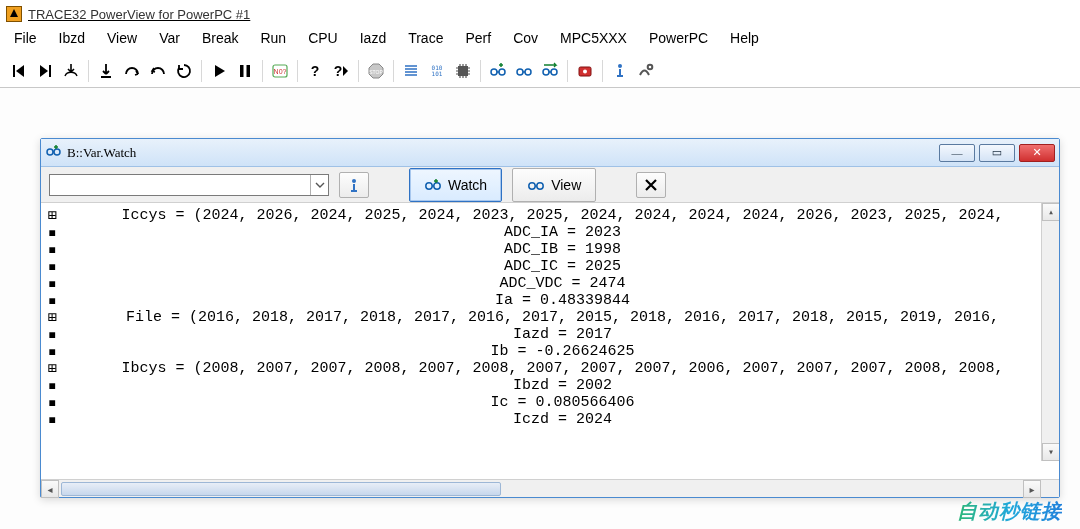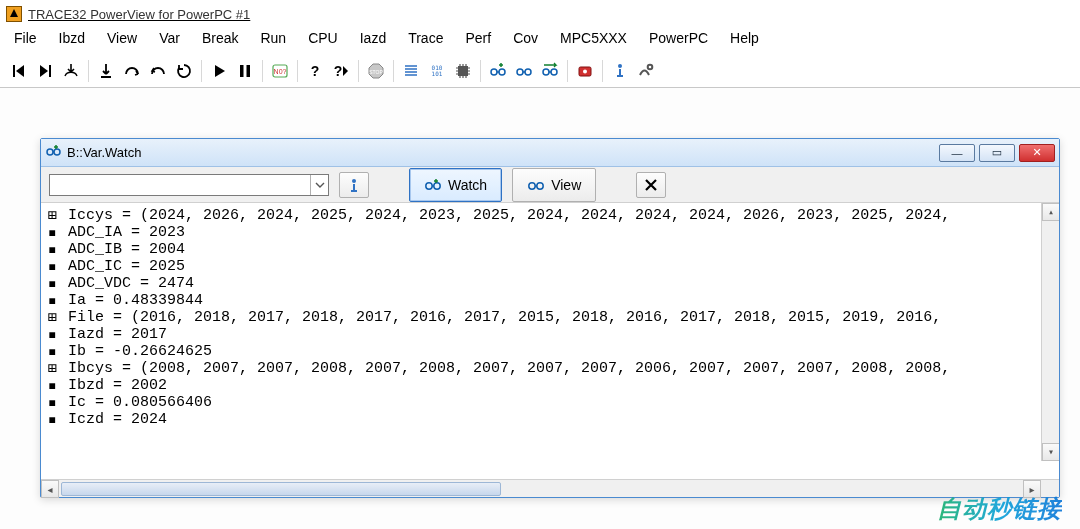--- a/index.html
+++ b/index.html
@@ -62,21 +62,21 @@
     border:1px solid #4a8ad0;
     border-radius:2px;
     background:#fff;
     display:flex; flex-direction:column;
     box-shadow:0 2px 8px rgba(0,0,0,.15);
   }
   .mdi-titlebar {
     height:28px;
     background:linear-gradient(#e8f1fb,#cfe3f8);
     border-bottom:1px solid #9fc1e6;
-    display:flex; align-items:center; padding:0 4px; gap:6px;
+    display:flex; align-items:center; padding:0 4px; gap:6px;font-family:Liberation Serif, serif;
   }
   .mdi-title { font-size:13px; color:#000; flex:1; }
   .winbtns { display:flex; gap:4px; margin-left:auto; }
   .winbtn {
     width:36px; height:18px; border:1px solid #5a7aa0; border-radius:2px;
     background:linear-gradient(#f4f8fd,#d4e3f5);
     display:flex; align-items:center; justify-content:center;
     font-size:11px; color:#234;
   }
   .winbtn.close {
@@ -119,21 +119,21 @@
     padding:4px 2px 0 4px;
     color:#000;
   }
   .vrow {
     display:flex; align-items:flex-start; white-space:pre;
   }
   .vrow .tw {
     width:14px; flex:0 0 14px; text-align:center; color:#000;
     font-family: Consolas, monospace;
   }
-  .vrow .txt { flex:1; overflow:hidden; text-overflow:clip; }
+  .vrow .txt { flex:1; overflow:hidden; text-overflow:clip;text-align:center; }
   .mdi-scroll-h {
     height:18px; background:#f0f0f0; border-top:1px solid #d0d0d0;
     position:relative;
   }
   .mdi-scroll-h .arrow {
     position:absolute; top:0; width:18px; height:18px;
     border:1px solid #c0c0c0; background:linear-gradient(#fafafa,#e8e8e8);
     display:flex; align-items:center; justify-content:center;
     font-size:10px; color:#555;
   }
@@ -153,21 +153,21 @@
     border:1px solid #c0c0c0; background:linear-gradient(#fafafa,#e8e8e8);
     display:flex; align-items:center; justify-content:center;
     font-size:10px; color:#555;
   }
   .mdi-scroll-v .arrow.up{ top:0; }
   .mdi-scroll-v .arrow.down{ bottom:0; }
 
   
   .watermark {
     position:absolute; right:18px; bottom:4px;
-    font-size:24px; font-style:italic; font-weight:700;
+    font-size:20px; font-style:italic; font-weight:700;
     letter-spacing:1px;
     background:linear-gradient(90deg,#17b06b 0%,#0aa0d8 50%,#0a75d8 100%);
     -webkit-background-clip:text; background-clip:text; color:transparent;
     opacity:.9;
   }
 </style>
 </head>
 <body>
 
 <div class="titlebar">
@@ -396,21 +396,21 @@
       <div class="mdt-iconbtn">
         <svg width="14" height="14" viewBox="0 0 14 14">
             <path d="M2 2l10 10M12 2L2 12" stroke="#000" stroke-width="2.2"></path>
           </svg>
       </div>
     </div>
 
     <div class="mdi-body" id="watchRows">
       <div class="vrow"><span class="tw">⊞</span><span class="txt"> Iccys = (2024, 2026, 2024, 2025, 2024, 2023, 2025, 2024, 2024, 2024, 2024, 2026, 2023, 2025, 2024,</span></div>
         <div class="vrow"><span class="tw">▪</span><span class="txt"> ADC_IA = 2023</span></div>
-        <div class="vrow"><span class="tw">▪</span><span class="txt"> ADC_IB = 2004</span></div>
+        <div class="vrow"><span class="tw">▪</span><span class="txt"> ADC_IB = 1998</span></div>
         <div class="vrow"><span class="tw">▪</span><span class="txt"> ADC_IC = 2025</span></div>
         <div class="vrow"><span class="tw">▪</span><span class="txt"> ADC_VDC = 2474</span></div>
         <div class="vrow"><span class="tw">▪</span><span class="txt"> Ia = 0.48339844</span></div>
         <div class="vrow"><span class="tw">⊞</span><span class="txt"> File = (2016, 2018, 2017, 2018, 2017, 2016, 2017, 2015, 2018, 2016, 2017, 2018, 2015, 2019, 2016,</span></div>
         <div class="vrow"><span class="tw">▪</span><span class="txt"> Iazd = 2017</span></div>
         <div class="vrow"><span class="tw">▪</span><span class="txt"> Ib = -0.26624625</span></div>
         <div class="vrow"><span class="tw">⊞</span><span class="txt"> Ibcys = (2008, 2007, 2007, 2008, 2007, 2008, 2007, 2007, 2007, 2006, 2007, 2007, 2007, 2008, 2008,</span></div>
         <div class="vrow"><span class="tw">▪</span><span class="txt"> Ibzd = 2002</span></div>
         <div class="vrow"><span class="tw">▪</span><span class="txt"> Ic = 0.080566406</span></div>
         <div class="vrow"><span class="tw">▪</span><span class="txt"> Iczd = 2024</span></div>

